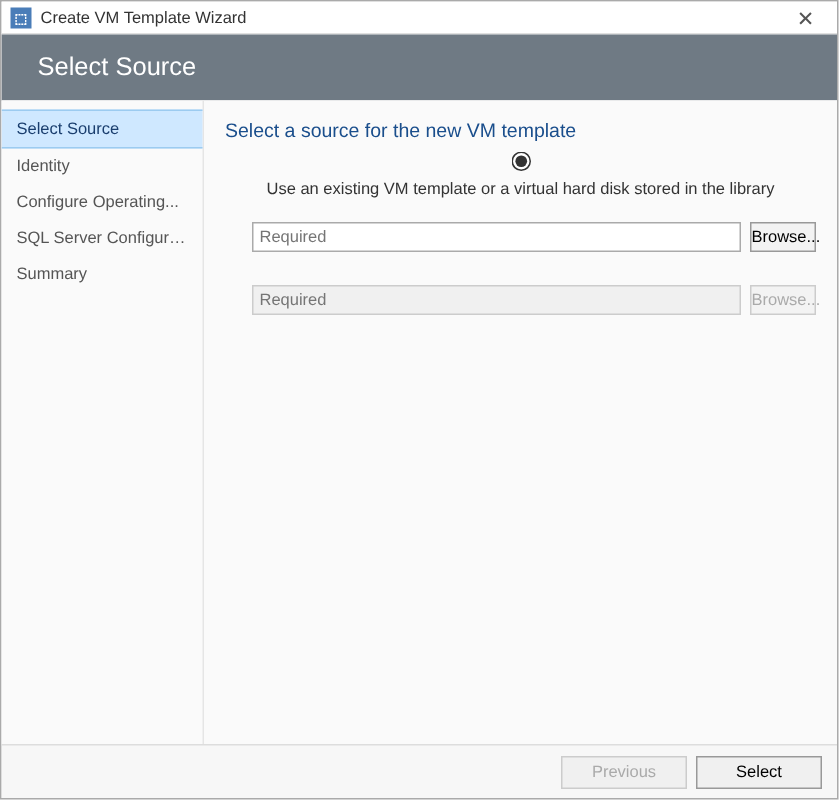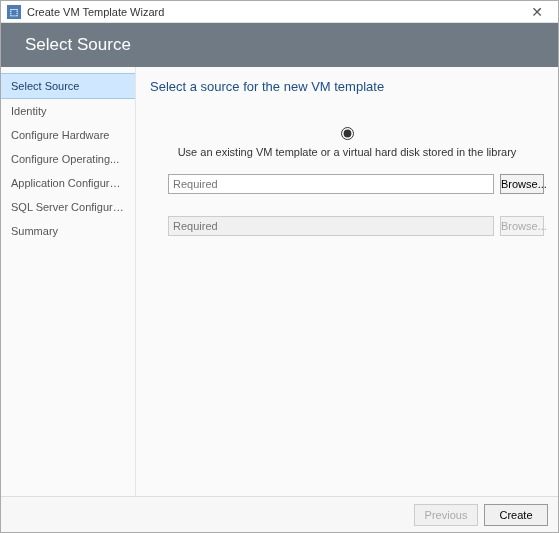--- a/index.html
+++ b/index.html
@@ -72,21 +72,21 @@
   }
   .main {
     flex:1;
     padding: 12px 14px;
     display:flex;flex-direction:column;
     background:#fafafa;
   }
   .main-heading {
     color:#1a4e8c;
     font-size:13px;
-    margin-bottom:33px;
+    margin-bottom:7px;
   }
   .option-row {
     display:flex;
     align-items:center;
     gap:6px;
     margin-bottom:4px;
     flex-direction:column;
   }
   .option-row label { font-size:11px; color:#333; }
   .input-row {
@@ -123,21 +123,21 @@
     height:36px;
     border-top:1px solid #ddd;
     display:flex;
     justify-content:flex-end;
     align-items:center;
     padding:0 10px;
     gap:6px;
     background:#f7f7f7;
   }
   .footer button {
-    width:64px;height:22px;
+    width:84px;height:22px;
     font-size:11px;
     border:1px solid #999;
     background:#f0f0f0;
     cursor:pointer;
   }
   .footer button[disabled]{ color:#aaa;border-color:#ccc;cursor:default;}
   .footer button.primary { border:1px solid #6a8fbf; background:#eaf2fb;}
   input[type=radio]{ accent-color:#333; }
 </style>
 </head>
@@ -156,27 +156,21 @@
 <div class="body">
 
   <div class="sidebar">
     <div class="sidebar-item selected">
       <span>Select Source</span>
     </div>
     <div class="sidebar-item">
       <span>Identity</span>
     </div>
     <div class="sidebar-item">
-      <span>Configure Hardware</span>
-    </div>
-    <div class="sidebar-item">
       <span>Configure Operating...</span>
-    </div>
-    <div class="sidebar-item">
-      <span>Application Configuration</span>
     </div>
     <div class="sidebar-item">
       <span>SQL Server Configuration</span>
     </div>
     <div class="sidebar-item">
       <span>Summary</span>
     </div>
   </div>
 
   <div class="main">
@@ -194,14 +188,14 @@
     <div class="input-row">
       <input type="text" disabled="" placeholder="Required" style="">
       <button class="browse-btn" disabled="">Browse...</button>
     </div>
 
   </div>
 </div>
 
 <div class="footer">
   <button disabled="">Previous</button>
-  <button>Create</button>
+  <button>Select</button>
 </div>
 
 </body></html>

